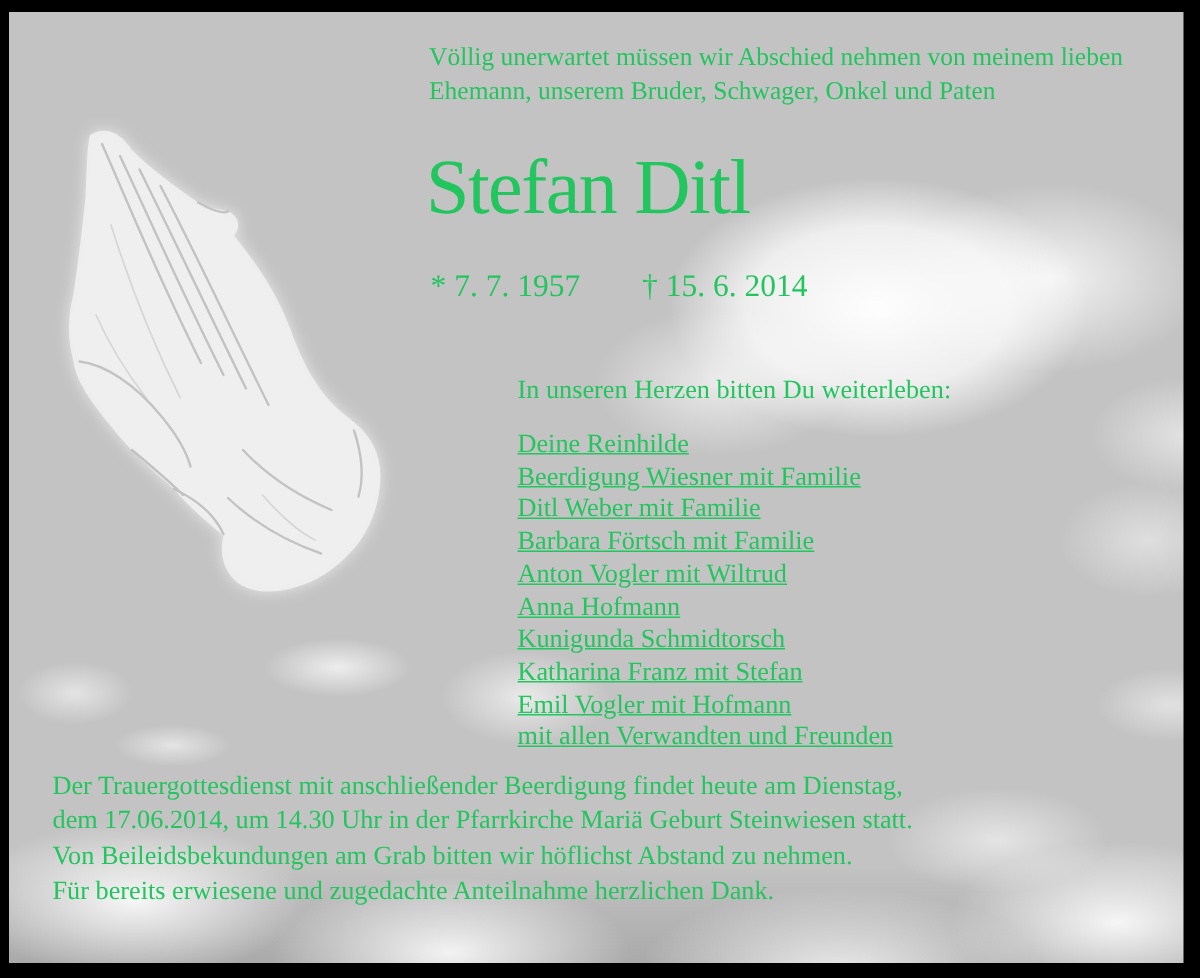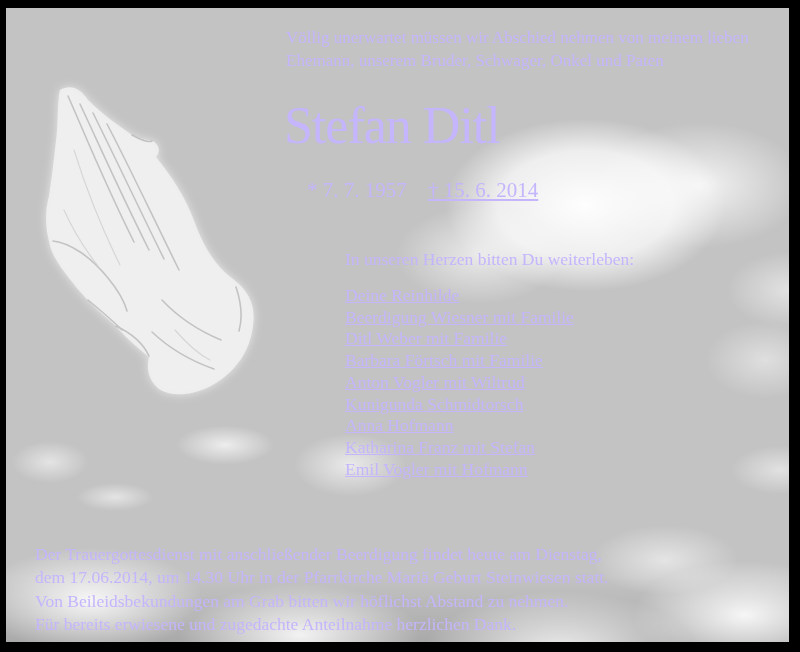--- a/index.html
+++ b/index.html
@@ -2,21 +2,21 @@
 <html><head>
 <meta charset="utf-8">
 <style>
   html, body { margin: 0; padding: 0; background: #000; }
   .canvas {
     position: relative;
     width: 800px;
     height: 652px;
     overflow: hidden;
     font-family: "Liberation Serif", "DejaVu Serif", serif;
-    color: #c4b5fd;
+    color: #22c55e;
   }
   .sky {
     position: absolute;
     inset: 0;
     background-color: #c3c3c3;
     background-image:
       
       radial-gradient(ellipse 195px 120px at 585px 205px, rgba(255,255,255,0.98) 0%, rgba(255,255,255,0.72) 45%, rgba(255,255,255,0) 72%),
       radial-gradient(ellipse 150px 90px at 700px 185px, rgba(255,255,255,0.80) 0%, rgba(255,255,255,0) 70%),
       radial-gradient(ellipse 120px 70px at 480px 255px, rgba(255,255,255,0.65) 0%, rgba(255,255,255,0) 70%),
@@ -51,35 +51,35 @@
     white-space: pre-line;
   }
   .deceased {
     position: absolute;
     left: 284px; top: 96px;
     margin: 0;
     font-size: 52px; font-weight: 400;
     letter-spacing: -1px;
   }
   .dates { position: absolute; top: 178px; left: 0; width: 100%; font-size: 21px; }
-  .birth { position: absolute; left: 287px; margin-left: 20px; }
-  .death { position: absolute; left: 428px; text-decoration: underline; }
+  .birth { position: absolute; left: 287px; }
+  .death { position: absolute; left: 428px; }
   .legacy {
     position: absolute;
     left: 345px; top: 249px;
     font-size: 17.5px;
   }
   .mourners {
     position: absolute;
     left: 345px; top: 285px;
     font-size: 17.5px; line-height: 21.7px; text-decoration: underline;
   }
   .service {
     position: absolute;
-    left: 35px; top: 543px;
+    left: 35px; top: 512px;
     font-size: 17.5px; line-height: 23.3px;
     white-space: pre-line;
   }
   .frame { position: absolute; background: #000; }
   .frame-top    { left: 0; top: 0; width: 800px; height: 8px; }
   .frame-bottom { left: 0; top: 642px; width: 800px; height: 10px; }
   .frame-left   { left: 0; top: 0; width: 6px; height: 652px; }
   .frame-right  { left: 789px; top: 0; width: 11px; height: 652px; }
 </style>
 </head>
@@ -130,24 +130,25 @@
   </div>
 
   <div class="legacy">In unseren Herzen bitten Du weiterleben:</div>
 
   <div class="mourners">
     <div>Deine Reinhilde</div>
     <div>Beerdigung Wiesner mit Familie</div>
     <div>Ditl Weber mit Familie</div>
     <div>Barbara Förtsch mit Familie</div>
     <div>Anton Vogler mit Wiltrud</div>
+    <div>Anna Hofmann</div>
     <div>Kunigunda Schmidtorsch</div>
-    <div>Anna Hofmann</div>
     <div>Katharina Franz mit Stefan</div>
     <div>Emil Vogler mit Hofmann</div>
+    <div>mit allen Verwandten und Freunden</div>
   </div>
 
   <div class="service">Der Trauergottesdienst mit anschließender Beerdigung findet heute am Dienstag,
 dem 17.06.2014, um 14.30 Uhr in der Pfarrkirche Mariä Geburt Steinwiesen statt.
 Von Beileidsbekundungen am Grab bitten wir höflichst Abstand zu nehmen.
 Für bereits erwiesene und zugedachte Anteilnahme herzlichen Dank.</div>
 
   <div class="frame frame-top"></div>
   <div class="frame frame-bottom"></div>
   <div class="frame frame-left"></div>

